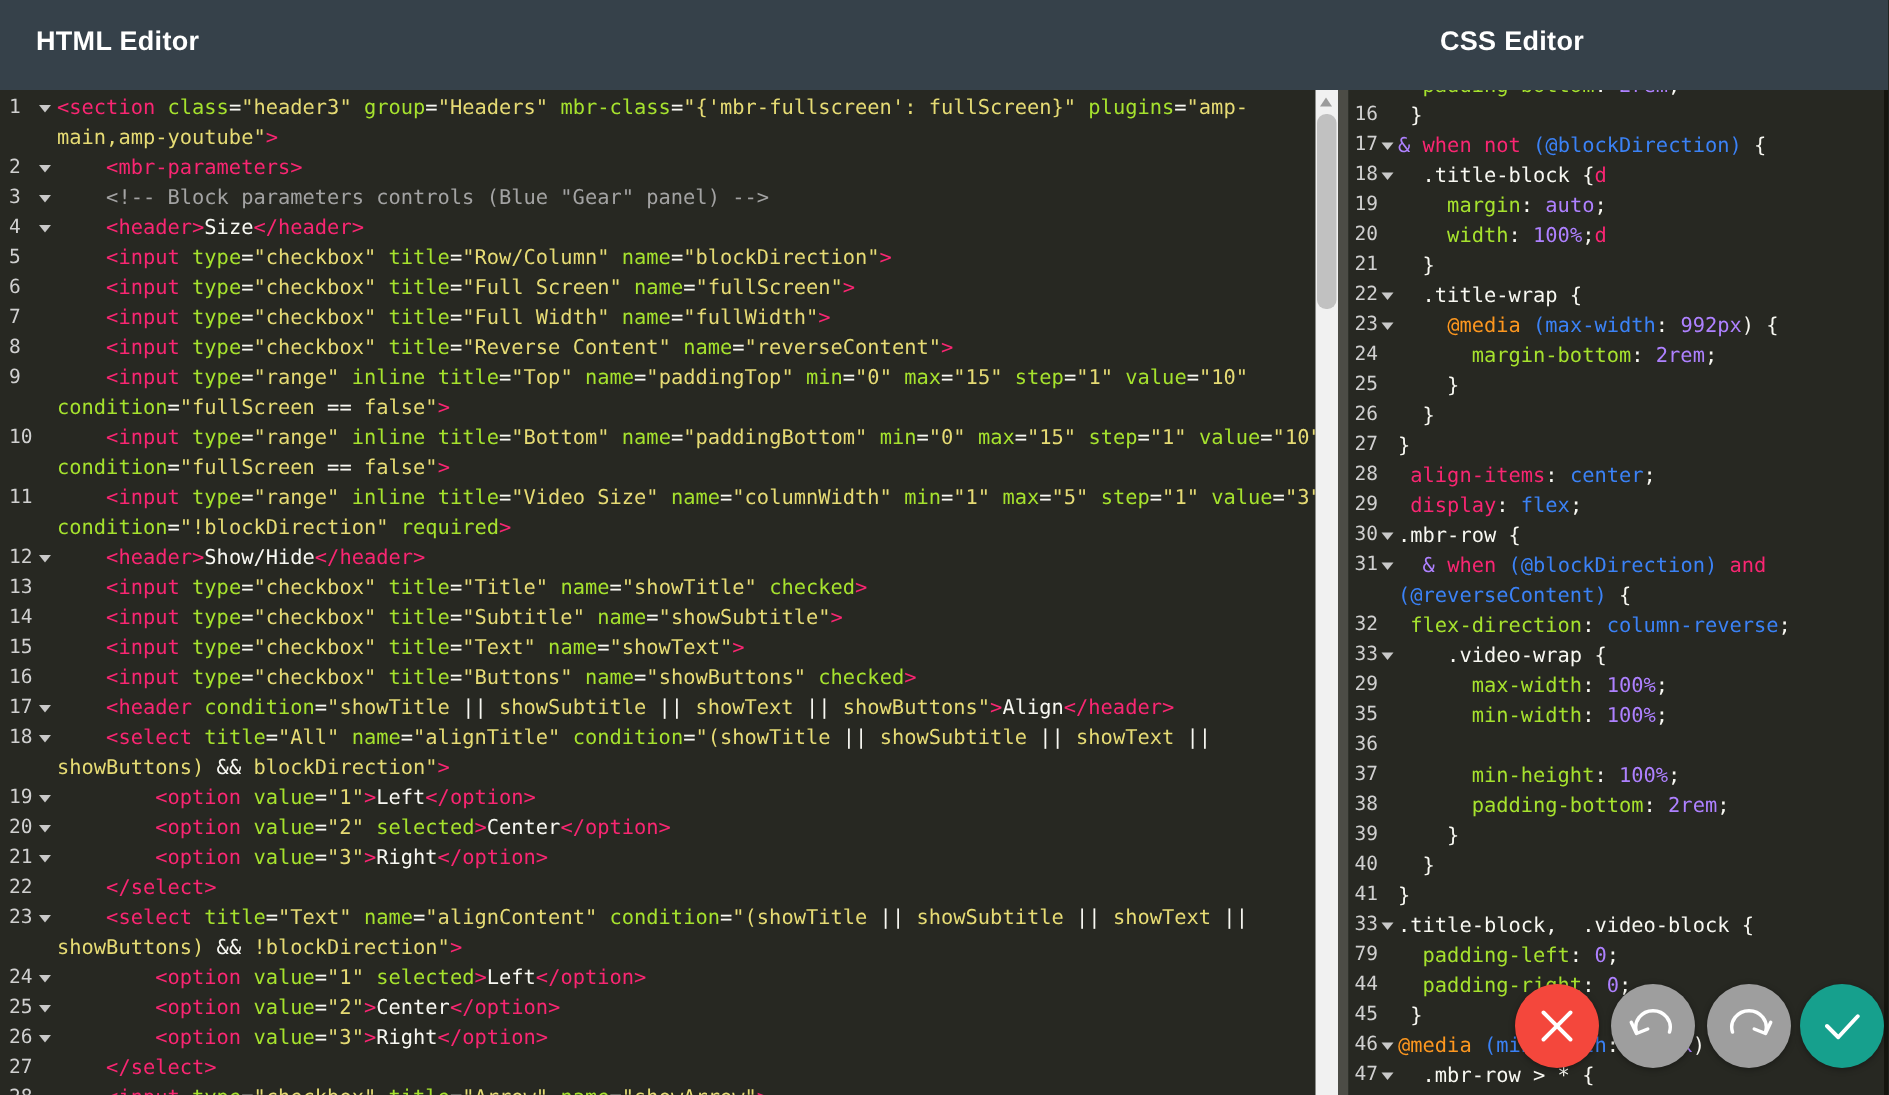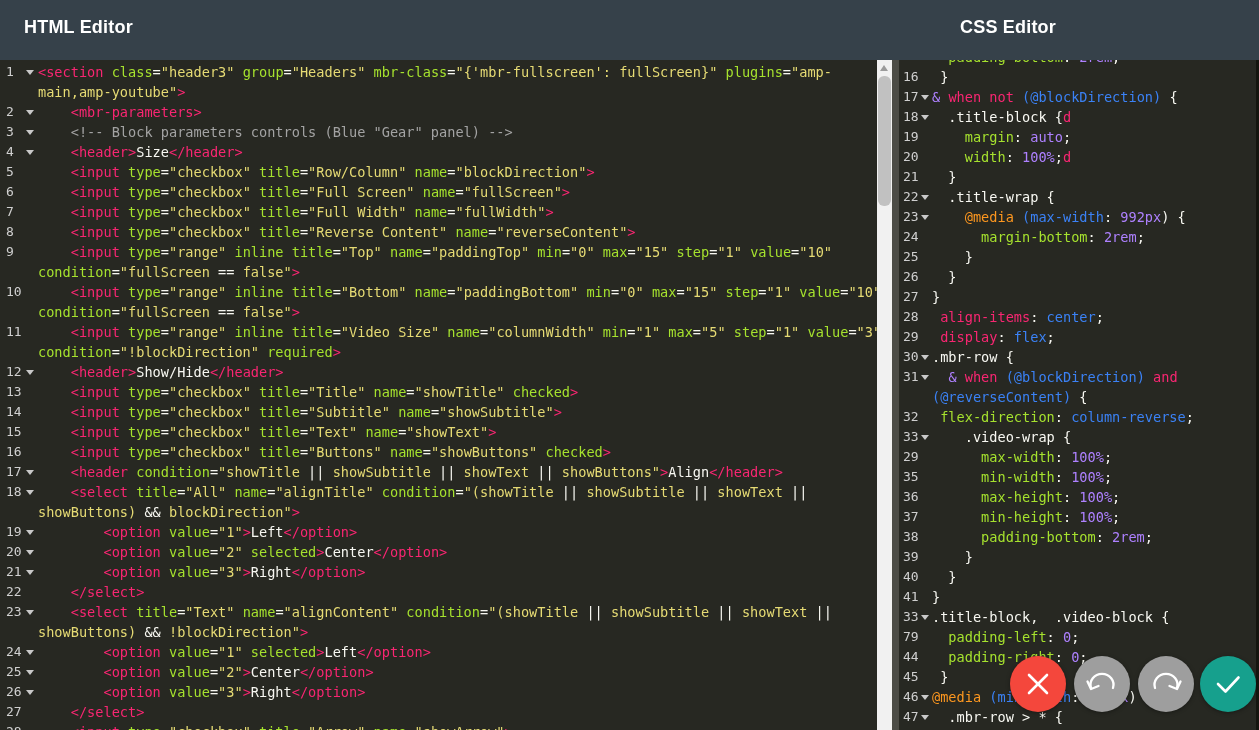--- a/index.html
+++ b/index.html
@@ -121,21 +121,21 @@
         <div class="cm-line"><span class="ln">27</span><span class="code"><span class="tk-white">}</span></span></div>
         <div class="cm-line"><span class="ln">28</span><span class="code"><span class="tk-pink"> align-items</span><span class="tk-white">: </span><span class="tk-cyan">center</span><span class="tk-white">;</span></span></div>
         <div class="cm-line"><span class="ln">29</span><span class="code"><span class="tk-pink"> display</span><span class="tk-white">: </span><span class="tk-cyan">flex</span><span class="tk-white">;</span></span></div>
         <div class="cm-line"><span class="ln">30</span><span class="fold"></span><span class="code"><span class="tk-white">.mbr-row {</span></span></div>
         <div class="cm-line"><span class="ln">31</span><span class="fold"></span><span class="code"><span class="tk-white">  </span><span class="tk-purple">&amp; </span><span class="tk-pink">when</span><span class="tk-white"> </span><span class="tk-cyan">(@blockDirection)</span><span class="tk-white"> </span><span class="tk-pink">and</span></span></div>
         <div class="cm-line"><span class="code"><span class="tk-cyan">(@reverseContent)</span><span class="tk-white"> {</span></span></div>
         <div class="cm-line"><span class="ln">32</span><span class="code"><span class="tk-green"> flex-direction</span><span class="tk-white">: </span><span class="tk-cyan">column-reverse</span><span class="tk-white">;</span></span></div>
         <div class="cm-line"><span class="ln">33</span><span class="fold"></span><span class="code"><span class="tk-white">    .video-wrap {</span></span></div>
         <div class="cm-line"><span class="ln">29</span><span class="code"><span class="tk-green">      max-width</span><span class="tk-white">: </span><span class="tk-purple">100%</span><span class="tk-white">;</span></span></div>
         <div class="cm-line"><span class="ln">35</span><span class="code"><span class="tk-green">      min-width</span><span class="tk-white">: </span><span class="tk-purple">100%</span><span class="tk-white">;</span></span></div>
-        <div class="cm-line"><span class="ln">36</span><span class="code"><span class="tk-green">      max-height</span><span class="tk-white">: </span><span class="tk-purple">100%</span><span class="tk-white">;</span></span></div>
+        <div class="cm-line"><span class="ln">36</span></div>
         <div class="cm-line"><span class="ln">37</span><span class="code"><span class="tk-green">      min-height</span><span class="tk-white">: </span><span class="tk-purple">100%</span><span class="tk-white">;</span></span></div>
         <div class="cm-line"><span class="ln">38</span><span class="code"><span class="tk-green">      padding-bottom</span><span class="tk-white">: </span><span class="tk-purple">2rem</span><span class="tk-white">;</span></span></div>
         <div class="cm-line"><span class="ln">39</span><span class="code"><span class="tk-white">    }</span></span></div>
         <div class="cm-line"><span class="ln">40</span><span class="code"><span class="tk-white">  }</span></span></div>
         <div class="cm-line"><span class="ln">41</span><span class="code"><span class="tk-white">}</span></span></div>
         <div class="cm-line"><span class="ln">33</span><span class="fold"></span><span class="code"><span class="tk-white">.title-block,  .video-block {</span></span></div>
         <div class="cm-line"><span class="ln">79</span><span class="code"><span class="tk-green">  padding-left</span><span class="tk-white">: </span><span class="tk-purple">0</span><span class="tk-white">;</span></span></div>
         <div class="cm-line"><span class="ln">44</span><span class="code"><span class="tk-green">  padding-right</span><span class="tk-white">: </span><span class="tk-purple">0</span><span class="tk-white">;</span></span></div>
         <div class="cm-line"><span class="ln">45</span><span class="code"><span class="tk-white"> }</span></span></div>
         <div class="cm-line"><span class="ln">46</span><span class="fold"></span><span class="code"><span class="tk-orange">@media</span><span class="tk-white"> </span><span class="tk-cyan">(min-width</span><span class="tk-white">: </span><span class="tk-purple">992px</span><span class="tk-white">) {</span></span></div>

